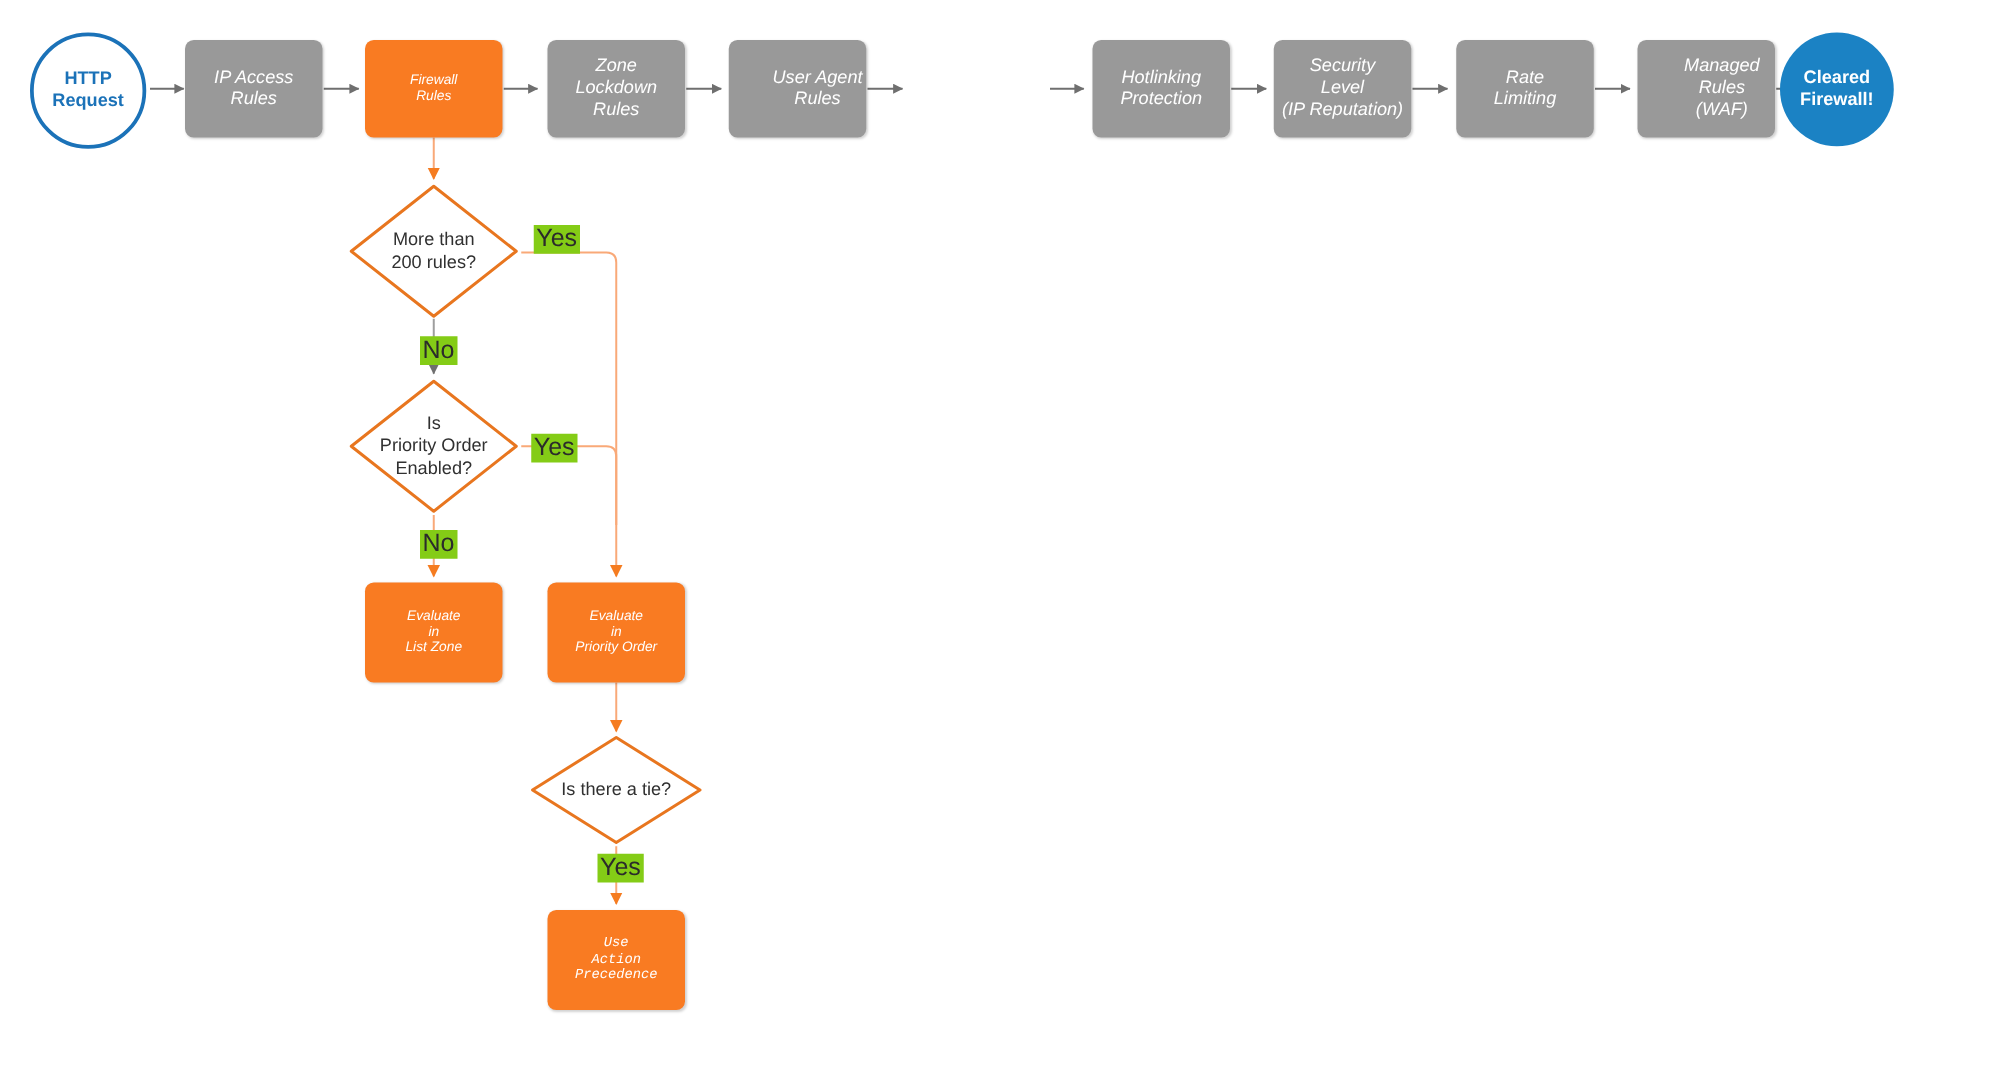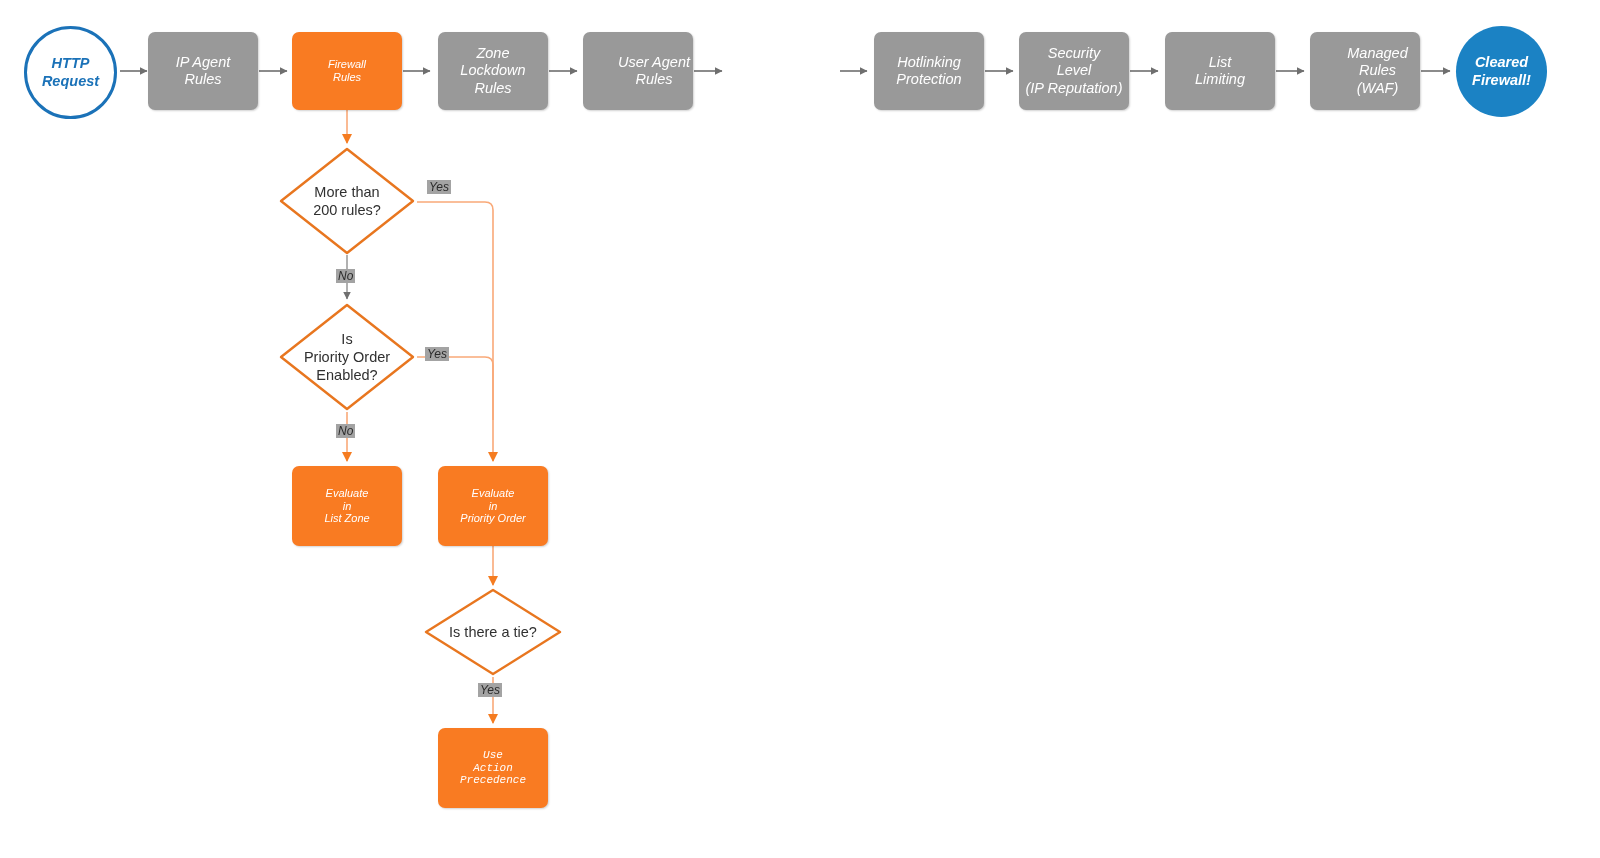--- a/index.html
+++ b/index.html
@@ -50,21 +50,20 @@
   .rect.orange {
     background: #f97b22;
     color: #ffffff;
     font-style: italic;
     font-size: 11px;
     box-shadow: 1px 1px 2px rgba(0,0,0,0.18);
   }
 
   .circle {
     border-radius: 50%;
-    font-style: italic;
     font-weight: bold;
     font-size: 14.5px;
   }
   .circle.outline {
     background: #ffffff;
     border: 3.5px solid #1b72b8;
     color: #1b72b8;
   }
   .circle.filled {
     background: #1b82c4;
@@ -94,24 +93,23 @@
     text-align: center;
     font-size: 14.5px;
     color: #303030;
     line-height: 1.25;
     white-space: pre-line;
   }
 
   
   .edge-label {
     position: absolute;
-    font-size: 12px;
-    font-style: italic;
+    font-size: 20px;
     color: #2b2b2b;
-    background: #a3a3a3;
+    background: #84cc16;
     padding: 0 2px;
     white-space: nowrap;
   }
 
   .nl {
     display: block;
   }
 </style>
 </head>
 <body>
@@ -158,21 +156,21 @@
 
   <div class="node circle outline" style="left:24px; top:26px; width:93px; height:93px;">
     <div>
       <span class="nl">HTTP</span>
       <span class="nl">Request</span>
     </div>
   </div>
 
   <div class="node rect grey" style="left:148px; top:32px; width:110px; height:78px;">
     <div>
-      <span class="nl">IP Agent</span>
+      <span class="nl">IP Access</span>
       <span class="nl">Rules</span>
     </div>
   </div>
 
   <div class="node rect orange" style="left:292px; top:32px; width:110px; height:78px;">
     <div>
       <span class="nl">Firewall</span>
       <span class="nl">Rules</span>
     </div>
   </div>
@@ -203,34 +201,34 @@
 
   <div class="node rect grey" style="left:874px; top:32px; width:110px; height:78px;">
     <div>
       <span class="nl">Hotlinking</span>
       <span class="nl">Protection</span>
     </div>
   </div>
 
   <div class="node rect grey" style="left:1165px; top:32px; width:110px; height:78px;">
     <div>
-      <span class="nl">List</span>
+      <span class="nl">Rate</span>
       <span class="nl">Limiting</span>
     </div>
   </div>
 
   <div class="node rect grey" style="left:1310px; top:32px; width:110px; height:78px;padding-left:25px;">
     <div>
       <span class="nl">Managed</span>
       <span class="nl">Rules</span>
       <span class="nl">(WAF)</span>
     </div>
   </div>
 
-  <div class="node circle filled" style="left:1456px; top:26px; width:91px; height:91px;">
+  <div class="node circle filled" style="left:1424px; top:26px; width:91px; height:91px;">
     <div>
       <span class="nl">Cleared</span>
       <span class="nl">Firewall!</span>
     </div>
   </div>
 
   <div class="diamond-wrap" style="left:277px; top:145px; width:140px; height:112px;">
     <svg class="diamond-shape" viewBox="0 0 140 112" xmlns="http://www.w3.org/2000/svg">
       <polygon points="70,4 136,56 70,108 4,56" fill="#ffffff" stroke="#e8761f" stroke-width="2.4" stroke-linejoin="round"></polygon>
     </svg>

